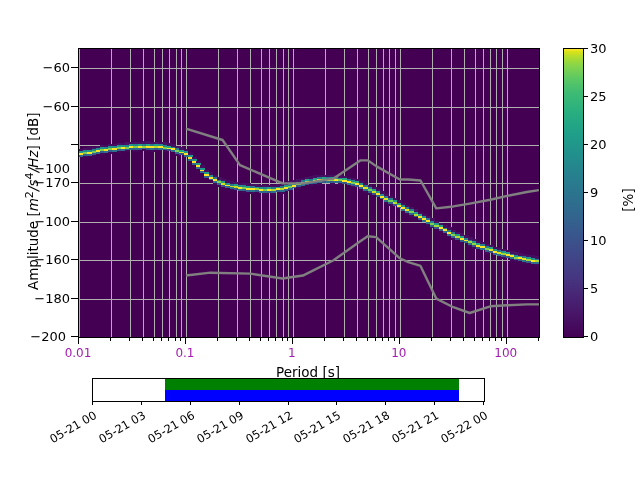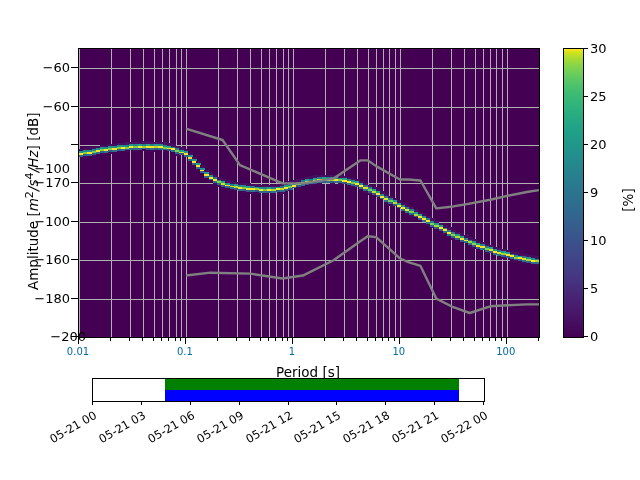--- a/index.html
+++ b/index.html
@@ -101,22 +101,22 @@
     top: 337px;
     width: 1px;
     height: 4px;
     background: #000;
   }
   .ticklabel-x {
     position: absolute;
     top: 346px;
     width: 70px;
     text-align: center;
-    font-size: 10px;
-    color: #0369a1;
+    font-size: 12px;
+    color: #a21caf;
     transform: translateX(-35px);
   }
 
   
   .ylabel {
     position: absolute;
     left: -98px;
     top: 192px;
     width: 260px;
     text-align: center;
@@ -775,21 +775,21 @@
       <div class="ticklabel-y" style="top: 144px; left: 4px; width: 66px; margin-top: 24px;">−100</div>
       <div class="tick-y" style="top: 182.4px;"></div>
       <div class="ticklabel-y" style="top: 182.4px; left: 4px; width: 66px;">−170</div>
       <div class="tick-y" style="top: 220.8px;"></div>
       <div class="ticklabel-y" style="top: 220.8px; left: 4px; width: 66px;">−100</div>
       <div class="tick-y" style="top: 259.2px;"></div>
       <div class="ticklabel-y" style="top: 259.2px; left: 4px; width: 66px;">−160</div>
       <div class="tick-y" style="top: 297.6px;"></div>
       <div class="ticklabel-y" style="top: 297.6px; left: 4px; width: 66px;">−180</div>
       <div class="tick-y" style="top: 336px;"></div>
-      <div class="ticklabel-y" style="top: 336px; left: 20px; width: 66px;">−200</div>
+      <div class="ticklabel-y" style="top: 336px; left: 0; width: 66px;">−200</div>
     </div>
 
   <div id="xaxis-layer">
       <div class="tick-x" style="left: 78px;"></div>
       <div class="tick-x-minor" style="left: 110.195px;"></div>
       <div class="tick-x-minor" style="left: 129.029px;"></div>
       <div class="tick-x-minor" style="left: 142.391px;"></div>
       <div class="tick-x-minor" style="left: 152.756px;"></div>
       <div class="tick-x-minor" style="left: 161.224px;"></div>
       <div class="tick-x-minor" style="left: 168.384px;"></div>

